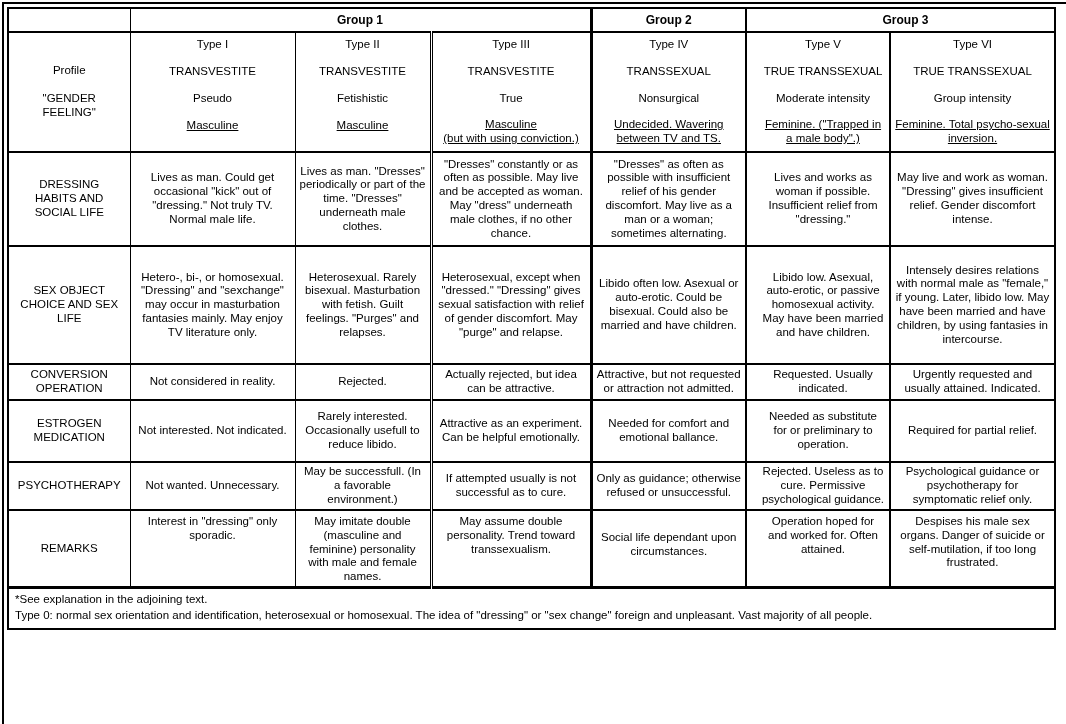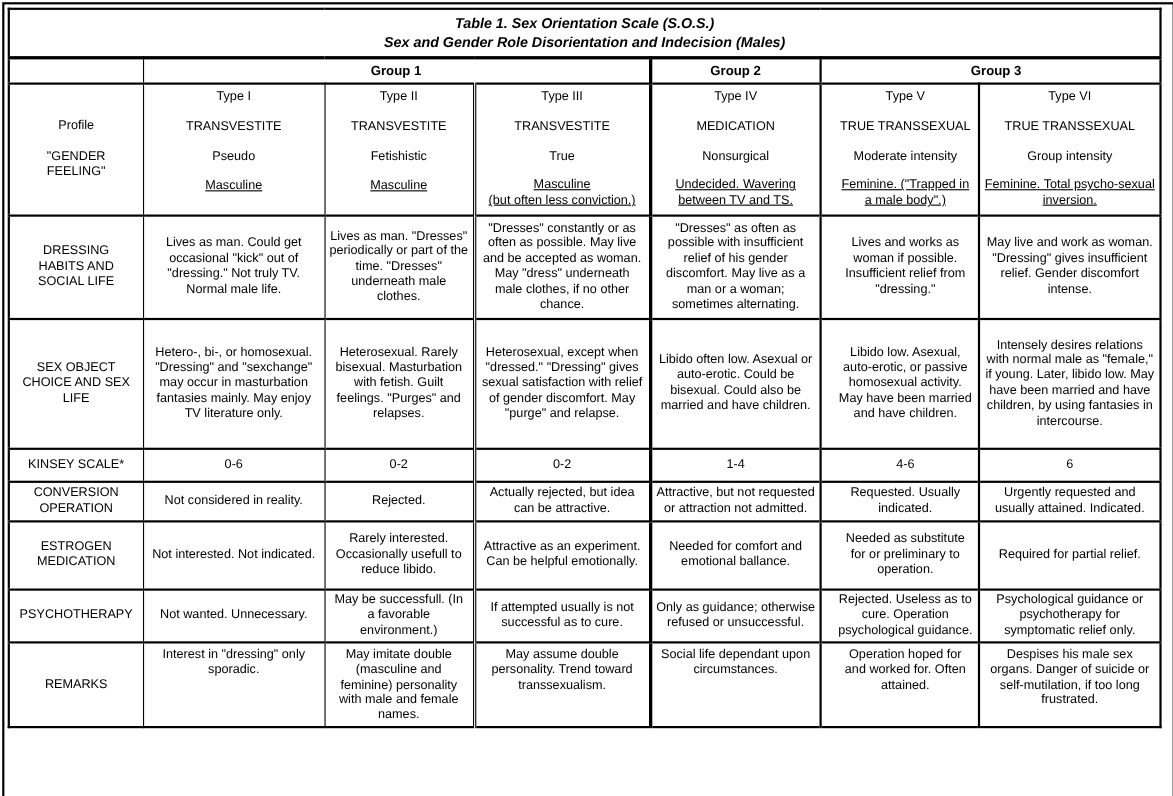--- a/index.html
+++ b/index.html
@@ -31,26 +31,20 @@
     <col style="width:122px">
         <col style="width:165px">
         <col style="width:136px">
     <col style="width:160px">
         <col style="width:155px">
         <col style="width:144px">
         <col style="width:165px">
   </colgroup>
   <tbody>
 
-  <tr style="height:44px">
-    <td colspan="7" class="title-cell">
-      <div>Table 1. Sex Orientation Scale (S.O.S.)</div>
-      <div>Sex and Gender Role Disorientation and Indecision (Males)</div>
-    </td>
-  </tr>
 
   <tr class="group-row" style="height:24px">
     <td></td>
     <td colspan="3">Group 1</td>
     <td class="b-g12">Group 2</td>
     <td colspan="2" class="b-g23">Group 3</td>
   </tr>
 
   <tr class="body-row" style="height:118px">
     <td class="lbl">
@@ -75,28 +69,28 @@
         <div class="slot4"><span>Masculine</span></div>
       </div>
     </td>
     <td class="b-dbl">
       <div class="pstack">
         <div>Type III</div>
         <div>TRANSVESTITE</div>
         <div>True</div>
         <div class="slot4">
           <div>Masculine</div>
-          <div>(but often less conviction.)</div>
+          <div>(but with using conviction.)</div>
         </div>
       </div>
     </td>
     <td class="b-g12">
       <div class="pstack">
         <div>Type IV</div>
-        <div>MEDICATION</div>
+        <div>TRANSSEXUAL</div>
         <div>Nonsurgical</div>
         <div class="slot4"><span>Undecided. Wavering between TV and TS.</span></div>
       </div>
     </td>
     <td class="b-g23">
       <div class="pstack">
         <div>Type V</div>
         <div>TRUE TRANSSEXUAL</div>
         <div>Moderate intensity</div>
         <div class="slot4"><span>Feminine. ("Trapped in a male body".)</span></div>
@@ -125,29 +119,20 @@
   <tr class="body-row" style="height:118px">
     <td class="lbl">SEX OBJECT CHOICE AND SEX LIFE</td>
     <td>Hetero-, bi-, or homosexual. "Dressing" and "sexchange" may occur in masturbation fantasies mainly. May enjoy TV literature only.</td>
     <td>Heterosexual. Rarely bisexual. Masturbation with fetish. Guilt feelings. "Purges" and relapses.</td>
     <td class="b-dbl">Heterosexual, except when "dressed." "Dressing" gives sexual satisfaction with relief of gender discomfort. May "purge" and relapse.</td>
     <td class="b-g12">Libido often low. Asexual or auto-erotic. Could be bisexual. Could also be married and have children.</td>
     <td class="b-g23">Libido low. Asexual, auto-erotic, or passive homosexual activity. May have been married and have children.</td>
     <td class="b-v56">Intensely desires relations with normal male as "female," if young. Later, libido low. May have been married and have children, by using fantasies in intercourse.</td>
   </tr>
 
-  <tr class="body-row" style="height:30px">
-    <td class="lbl">KINSEY SCALE*</td>
-    <td>0-6</td>
-    <td>0-2</td>
-    <td class="b-dbl">0-2</td>
-    <td class="b-g12">1-4</td>
-    <td class="b-g23">4-6</td>
-    <td class="b-v56">6</td>
-  </tr>
 
   <tr class="body-row" style="height:36px">
     <td class="lbl">CONVERSION OPERATION</td>
     <td>Not considered in reality.</td>
     <td>Rejected.</td>
     <td class="b-dbl">Actually rejected, but idea can be attractive.</td>
     <td class="b-g12">Attractive, but not requested or attraction not admitted.</td>
     <td class="b-g23">Requested. Usually indicated.</td>
     <td class="b-v56">Urgently requested and usually attained. Indicated.</td>
   </tr>
@@ -161,30 +146,36 @@
     <td class="b-g23">Needed as substitute for or preliminary to operation.</td>
     <td class="b-v56">Required for partial relief.</td>
   </tr>
 
   <tr class="body-row" style="height:48px">
     <td class="lbl">PSYCHOTHERAPY</td>
     <td>Not wanted. Unnecessary.</td>
     <td>May be successfull. (In a favorable environment.)</td>
     <td class="b-dbl">If attempted usually is not successful as to cure.</td>
     <td class="b-g12">Only as guidance; otherwise refused or unsuccessful.</td>
-    <td class="b-g23">Rejected. Useless as to cure. Operation psychological guidance.</td>
+    <td class="b-g23">Rejected. Useless as to cure. Permissive psychological guidance.</td>
     <td class="b-v56">Psychological guidance or psychotherapy for symptomatic relief only.</td>
   </tr>
 
   <tr class="body-row" style="height:74px">
     <td class="lbl">REMARKS</td>
     <td style="vertical-align:top;padding-top:4px">Interest in "dressing" only sporadic.</td>
     <td style="vertical-align:top;padding-top:4px">May imitate double (masculine and feminine) personality with male and female names.</td>
     <td class="b-dbl" style="vertical-align:top;padding-top:4px">May assume double personality. Trend toward transsexualism.</td>
-    <td class="b-g12" style="vertical-align:top;padding-top:4px">Social life dependant upon circumstances.</td>
+    <td class="b-g12" style="vertical-align:top;padding-top:20px">Social life dependant upon circumstances.</td>
     <td class="b-g23" style="vertical-align:top;padding-top:4px">Operation hoped for and worked for. Often attained.</td>
     <td class="b-v56" style="vertical-align:top;padding-top:4px">Despises his male sex organs. Danger of suicide or self-mutilation, if too long frustrated.</td>
   </tr>
 
+  <tr style="height:42px">
+    <td colspan="7" class="foot">
+      <div>*See explanation in the adjoining text.</div>
+      <div>Type 0: normal sex orientation and identification, heterosexual or homosexual. The idea of "dressing" or "sex change" foreign and unpleasant. Vast majority of all people.</div>
+    </td>
+  </tr>
 
   </tbody>
 </table>
 </div>
 
 </body></html>

